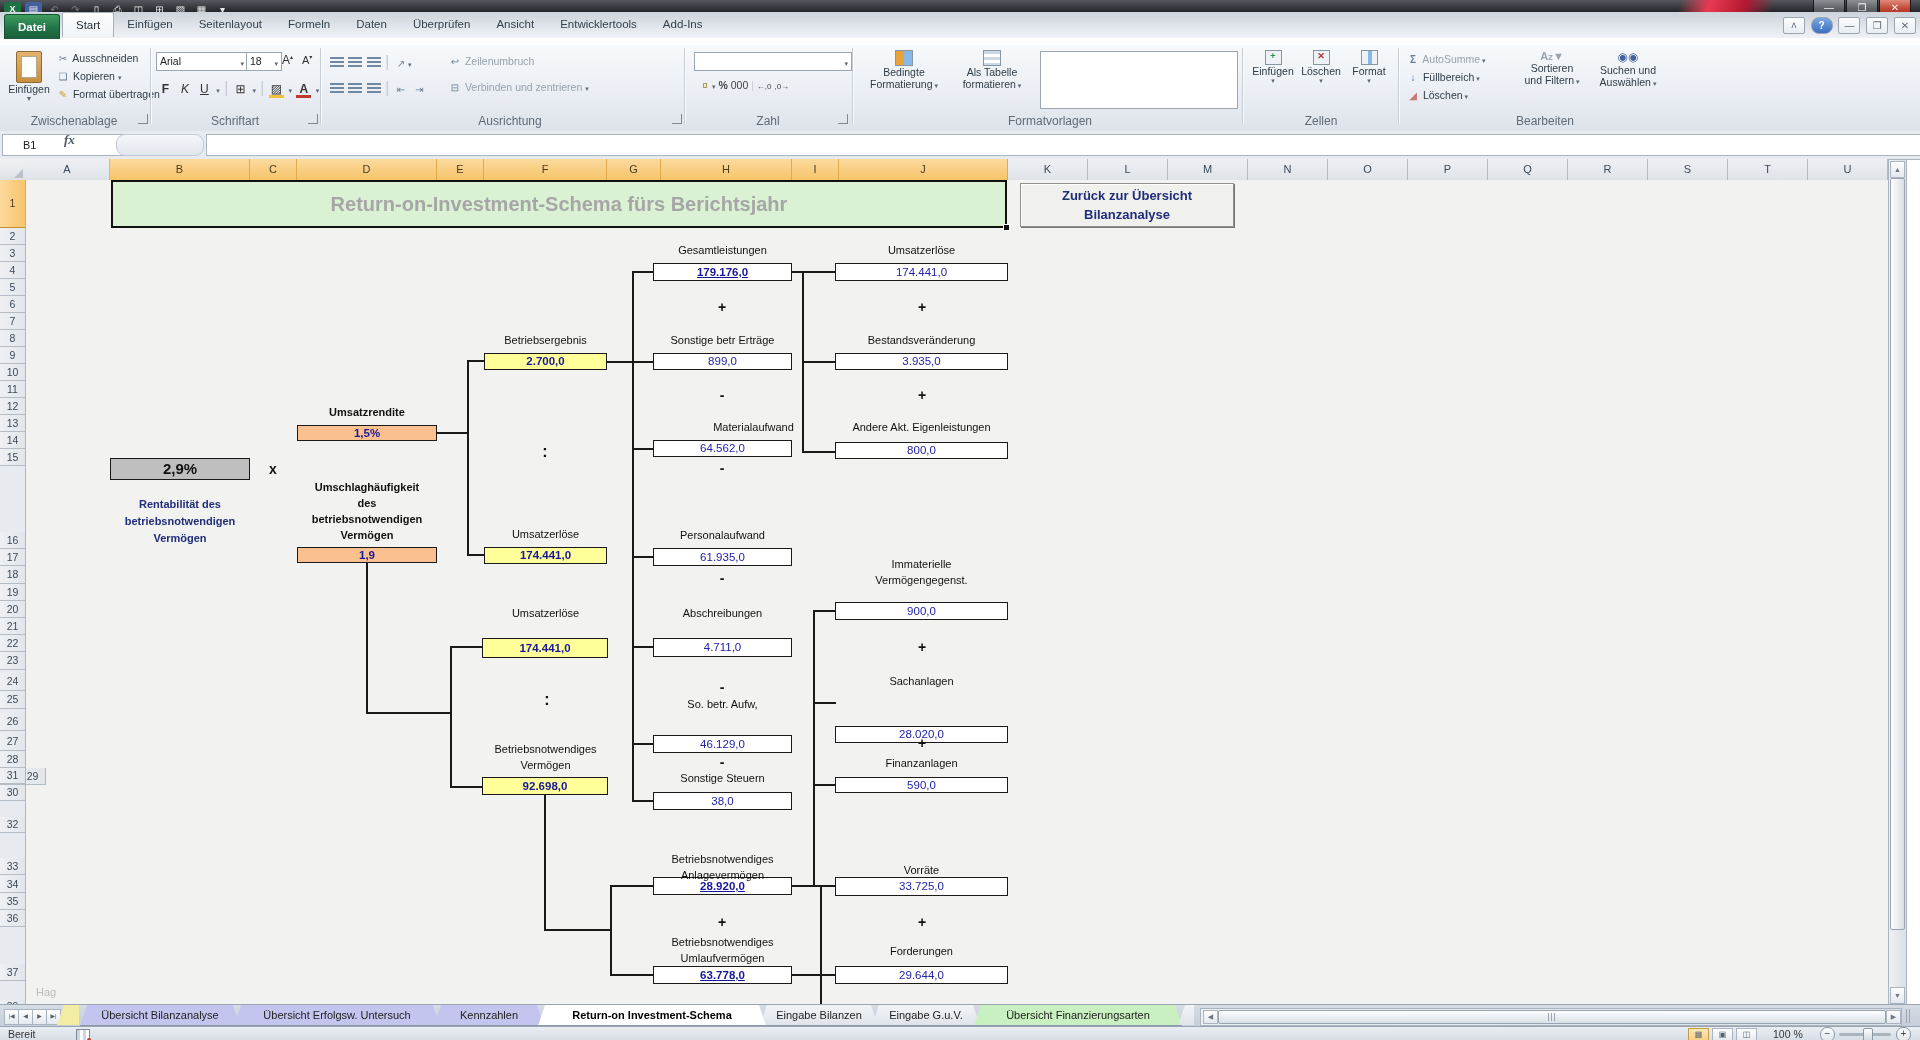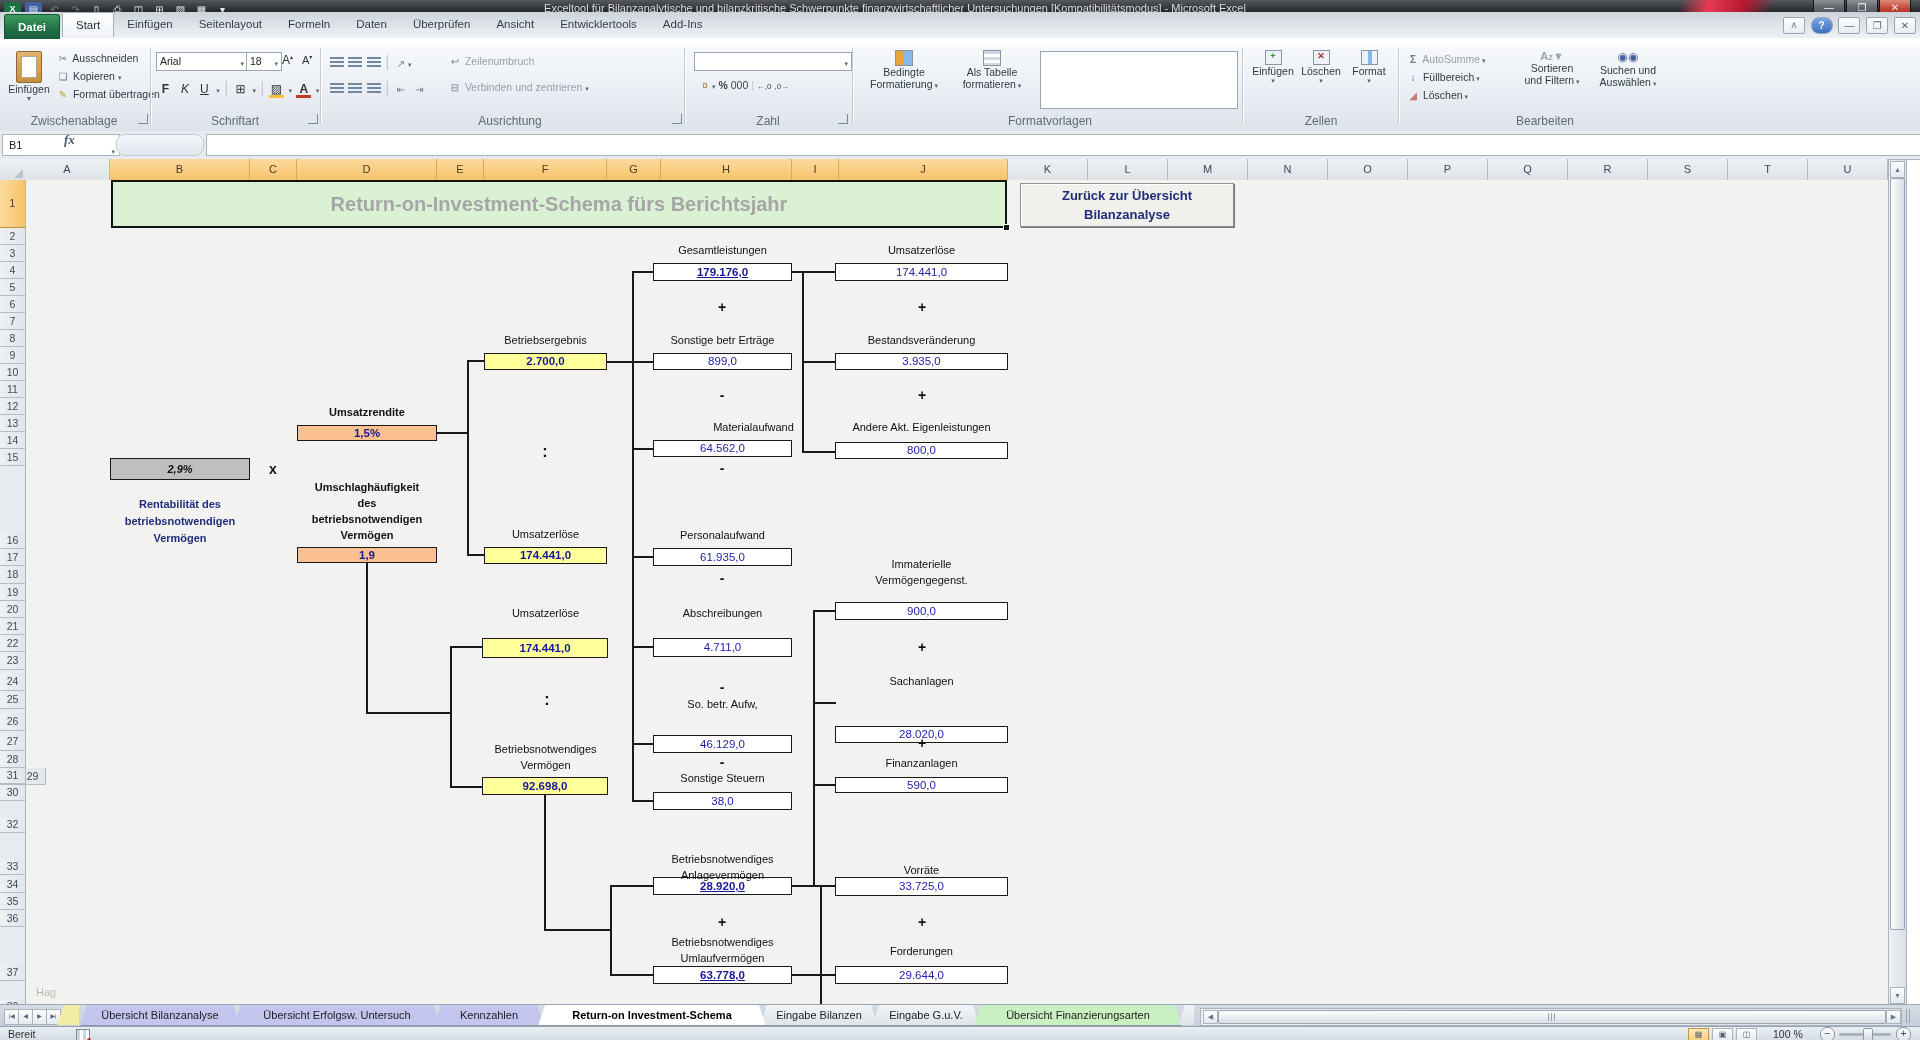--- a/index.html
+++ b/index.html
@@ -56,21 +56,21 @@
   .bigbtn{text-align:center;font-size:10.5px;color:#2f3b46;}
   .grid-ic{width:16px;height:14px;margin:0 auto;border:1px solid #8896a4;
     background:linear-gradient(90deg,#e8a33b 50%,#86b8e8 50%);}
   .tbl-ic{width:16px;height:14px;margin:0 auto;border:1px solid #8896a4;
     background:repeating-linear-gradient(#cdd8e4 0 3px,#fff 3px 6px);}
   .cell-ic{width:15px;height:13px;margin:0 auto;border:1px solid #8896a4;background:#eef2f6;
     font-size:9px;line-height:11px;font-weight:bold;text-align:center;}
   
   #formulabar{left:0;top:131px;width:1920px;height:28px;background:#e7ebf0;border-bottom:1px solid #aab4bf;}
   #namebox{left:2px;top:3px;width:110px;height:20px;background:#fff;border:1px solid #aab4bf;
-    font-size:11px;color:#222;line-height:20px;padding-left:6px;}
+    font-size:11px;color:#222;line-height:20px;padding-left:20px;}
   #namebox .arrow{position:absolute;right:4px;top:7px;}
   #fx-pill{left:116px;top:3px;width:86px;height:20px;background:linear-gradient(#f4f6f9,#e2e7ee);
     border:1px solid #c2cad3;border-radius:9px;}
   #fx{left:64px;top:1px;font-family:"Liberation Serif",serif;font-style:italic;font-weight:bold;
     font-size:13px;color:#4a5a6a;}
   #formula-field{left:206px;top:3px;width:1712px;height:20px;background:#fff;border:1px solid #aab4bf;
     font-size:11px;line-height:20px;padding-left:4px;}
   
   #corner{left:0;top:159px;width:25px;height:21px;background:linear-gradient(#f0f2f4,#dde1e6);
     border-right:1px solid #aeb7c1;border-bottom:1px solid #aeb7c1;}
@@ -93,21 +93,21 @@
     text-align:center;font-size:7px;}
   .sb-thumb{background:linear-gradient(90deg,#fdfdfe,#d9dfe6);border:1px solid #98a4b2;border-radius:2px;}
   .sb-thumb-h{background:linear-gradient(#fdfdfe,#d9dfe6);border:1px solid #98a4b2;border-radius:2px;}
   
   .dbox{border:1px solid #1a1a1a;text-align:center;font-size:11.5px;color:#2222aa;background:#fff;}
   .dbox.yellow{background:#ffff99;}
   .dbox.orange{background:#fac08f;}
   .dbox.gray{background:#bfbfbf;color:#111;}
   .v-bold{font-weight:bold;color:#17179b;}
   .v-boldul{font-weight:bold;text-decoration:underline;color:#17179b;}
-  .v-black{font-weight:bold;color:#111;font-size:11px;font-style:italic;}
+  .v-black{font-weight:bold;color:#111;font-size:15px;}
   .dlabel{text-align:center;font-size:11px;color:#111;line-height:16px;}
   .dlabel.b{font-weight:bold;}
   .dlabel.navy{font-weight:bold;color:#1f2d7b;line-height:17px;}
   .dop{font-weight:bold;color:#111;font-size:14px;transform:translate(-50%,-50%);}
   .dop.colon{font-size:16px;}
   .dline{background:#1a1a1a;}
   #title-box{left:111px;top:180px;width:892px;height:44px;background:#daf1d4;border:2px solid #111;
     text-align:center;line-height:44px;font-size:20px;font-weight:bold;color:#a6a6a6;}
   #sel-handle{left:1003px;top:224px;width:5px;height:5px;background:#111;border:1px solid #fff;}
   #back-btn{left:1020px;top:183px;width:212px;height:40px;background:#f0f0ec;
@@ -156,21 +156,20 @@
       <div class="qat-ic abs qat-dim" style="left: 46px;">↶</div>
       <div class="qat-ic abs qat-dim" style="left: 67px;">↷</div>
       <div class="qat-ic abs" style="left: 88px;">▯</div>
       <div class="qat-ic abs" style="left: 109px;">⎙</div>
       <div class="qat-ic abs" style="left: 130px;">◫</div>
       <div class="qat-ic abs" style="left: 151px;">⊞</div>
       <div class="qat-ic abs" style="left: 172px;">▨</div>
       <div class="qat-ic abs" style="left: 193px;">▦</div>
       <div class="qat-ic abs" style="left: 214px;">▾</div>
     </div>
-  <div id="win-title" class="abs">Exceltool für Bilanzanalytische und bilanzkritische Schwerpunkte finanzwirtschaftlicher Untersuchungen  [Kompatibilitätsmodus] - Microsoft Excel</div>
   <div class="winbtn abs" style="left:1813px">—</div>
   <div class="winbtn abs" style="left:1846px">❐</div>
   <div class="winbtn abs" id="btn-close" style="left:1879px">✕</div>
 </div>
 
 <div id="tabrow" class="abs">
   <div id="file-tab" class="abs">Datei</div>
   <div id="ribbon-tabs" style="position:absolute;left:62px;top:0;display:flex;">
       <div class="rtab active">Start</div>
       <div class="rtab">Einfügen</div>

